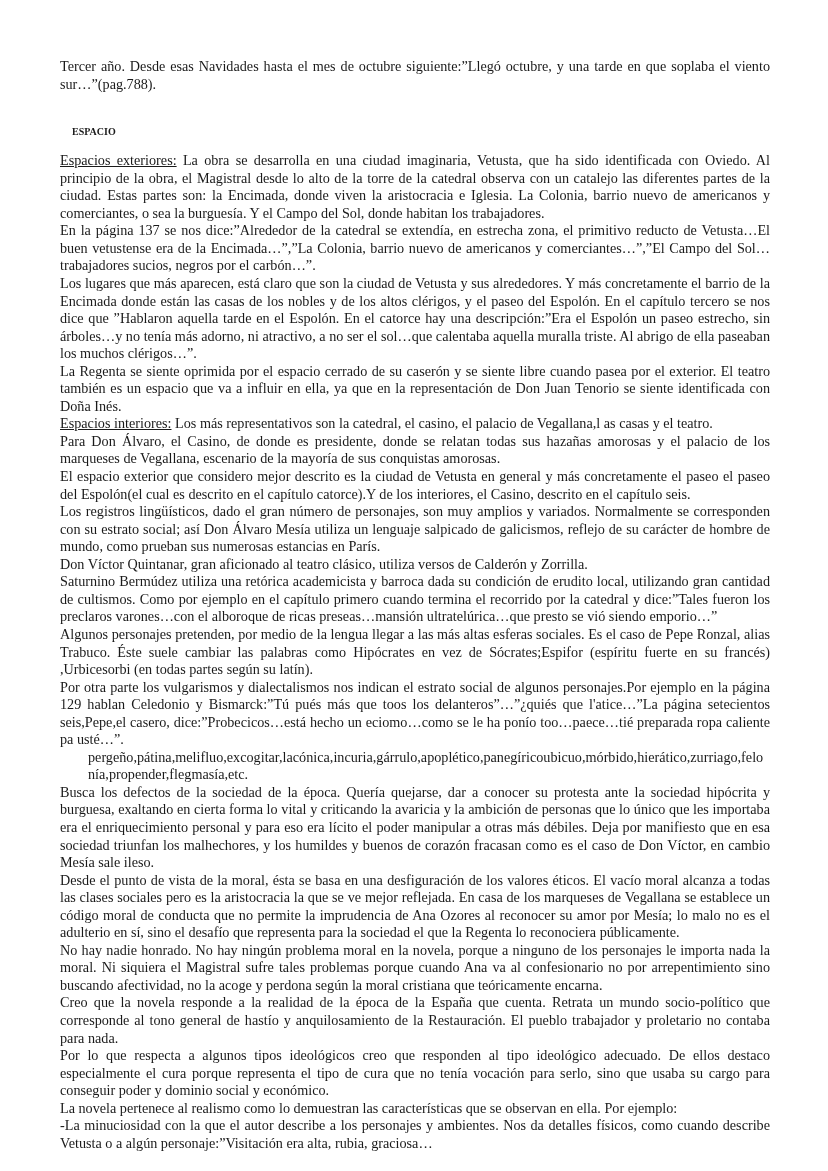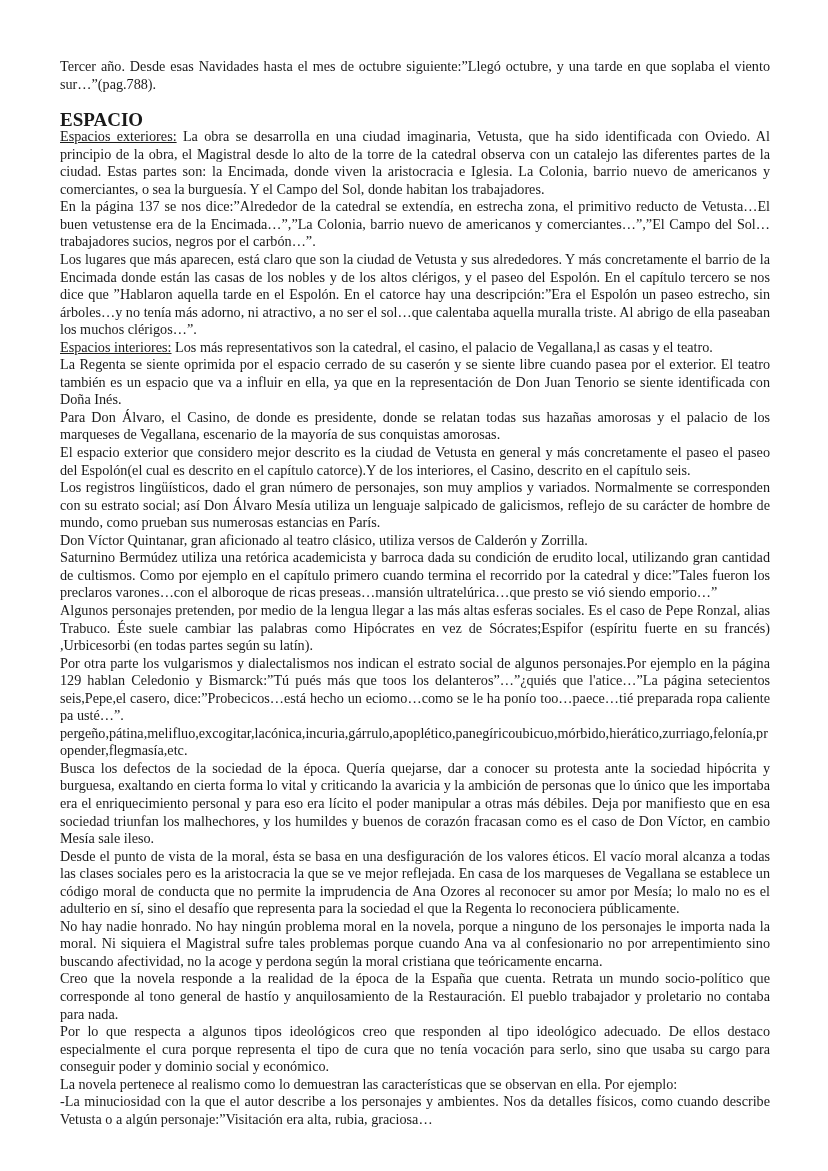--- a/index.html
+++ b/index.html
@@ -4,46 +4,46 @@
 <style>
   html, body { margin: 0; padding: 0; background: #ffffff; }
   body { width: 828px; height: 1171px; overflow: hidden; position: relative; }
   .page {
     position: absolute; left: 60px; top: 58px; width: 710px;
     font-family: "Liberation Serif", serif; font-size: 14.2px; line-height: 17.55px;
     color: #1a1a1a; text-align: justify;
   }
   .page p { margin: 0; }
   .page .gap { height: 17.55px; }
-  .page h2 { margin: 0; font-size: 19px; font-weight: bold; line-height: 17.55px; }
+  .page h2 { margin: 12px; font-size: 10px; font-weight: bold; line-height: 17.55px; }
   .page .sub { font-weight: normal; text-decoration: underline; }
   .page .u { }
   .page .last-justify { text-align-last: justify; }
 </style>
 </head>
 <body>
 
 <div class="page">
   <p>Tercer año. Desde esas Navidades hasta el mes de octubre siguiente:”Llegó octubre, y una tarde en que soplaba el viento sur…”(pag.788).</p>
   <div class="gap"></div>
 
   <h2>ESPACIO</h2>
   <p><span class="sub">Espacios exteriores:</span><span> La obra se desarrolla en una ciudad imaginaria, Vetusta, que ha sido identificada con Oviedo. Al principio de la obra, el Magistral desde lo alto de la torre de la catedral observa con un catalejo las diferentes partes de la ciudad. Estas partes son: la Encimada, donde viven la aristocracia e Iglesia. La Colonia, barrio nuevo de americanos y comerciantes, o sea la burguesía. Y el Campo del Sol, donde habitan los trabajadores.</span></p>
   <p>En la página 137 se nos dice:”Alrededor de la catedral se extendía, en estrecha zona, el primitivo reducto de Vetusta…El buen vetustense era de la Encimada…”,”La Colonia, barrio nuevo de americanos y comerciantes…”,”El Campo del Sol…trabajadores sucios, negros por el carbón…”.</p>
   <p>Los lugares que más aparecen, está claro que son la ciudad de Vetusta y sus alrededores. Y más concretamente el barrio de la Encimada donde están las casas de los nobles y de los altos clérigos, y el paseo del Espolón. En el capítulo tercero se nos dice que ”Hablaron aquella tarde en el Espolón. En el catorce hay una descripción:”Era el Espolón un paseo estrecho, sin árboles…y no tenía más adorno, ni atractivo, a no ser el sol…que calentaba aquella muralla triste. Al abrigo de ella paseaban los muchos clérigos…”.</p>
+  <p>La Regenta se siente oprimida por el espacio cerrado de su caserón y se siente libre cuando pasea por el exterior. El teatro también es un espacio que va a influir en ella, ya que en la representación de Don Juan Tenorio se siente identificada con Doña Inés.</p>
   <p><span class="sub">Espacios interiores:</span><span> Los más representativos son la catedral, el casino, el palacio de Vegallana,l as casas y el teatro.</span></p>
-  <p>La Regenta se siente oprimida por el espacio cerrado de su caserón y se siente libre cuando pasea por el exterior. El teatro también es un espacio que va a influir en ella, ya que en la representación de Don Juan Tenorio se siente identificada con Doña Inés.</p>
   <p>Para Don Álvaro, el Casino, de donde es presidente, donde se relatan todas sus hazañas amorosas y el palacio de los marqueses de Vegallana, escenario de la mayoría de sus conquistas amorosas.</p>
   <p>El espacio exterior que considero mejor descrito es la ciudad de Vetusta en general y más concretamente el paseo el paseo del Espolón(el cual es descrito en el capítulo catorce).Y de los interiores, el Casino, descrito en el capítulo seis.</p>
   <p>Los registros lingüísticos, dado el gran número de personajes, son muy amplios y variados. Normalmente se corresponden con su estrato social; así Don Álvaro Mesía utiliza un lenguaje salpicado de galicismos, reflejo de su carácter de hombre de mundo, como prueban sus numerosas estancias en París.</p>
   <p>Don Víctor Quintanar, gran aficionado al teatro clásico, utiliza versos de Calderón y Zorrilla.</p>
   <p><span>Saturnino Bermúdez utiliza una retórica academicista y barroca dada su condición de erudito local, utilizando gran cantidad de cultismos. Como por ejemplo en el capítulo primero cuando termina el recorrido por la catedral y dice:”Tales fueron los preclaros varones…con el </span><span class="u">alboroque</span><span> de ricas </span><span class="u">preseas</span><span>…mansión </span><span class="u">ultratelúrica</span><span>…que </span><span class="u">presto</span><span> se vió siendo </span><span class="u">emporio</span><span>…”</span></p>
   <p>Algunos personajes pretenden, por medio de la lengua llegar a las más altas esferas sociales. Es el caso de Pepe Ronzal, alias Trabuco. Éste suele cambiar las palabras como Hipócrates en vez de Sócrates;Espifor (espíritu fuerte en su francés) ,Urbicesorbi (en todas partes según su latín).</p>
   <p>Por otra parte los vulgarismos y dialectalismos nos indican el estrato social de algunos personajes.Por ejemplo en la página 129 hablan Celedonio y Bismarck:”Tú pués más que toos los delanteros”…”¿quiés que l'atice…”La página setecientos seis,Pepe,el casero, dice:”Probecicos…está hecho un eciomo…como se le ha ponío too…paece…tié preparada ropa caliente pa usté…”.</p>
-  <p style="word-break: break-all;">pergeño,pátina,melifluo,excogitar,lacónica,incuria,gárrulo,apoplético,panegíricoubicuo,mórbido,hierático,zurriago,felonía,propender,flegmasía,etc.</p>
+  <p style="word-break: break-all; margin-left: 28px;">pergeño,pátina,melifluo,excogitar,lacónica,incuria,gárrulo,apoplético,panegíricoubicuo,mórbido,hierático,zurriago,felonía,propender,flegmasía,etc.</p>
 
   <p>Busca los defectos de la sociedad de la época. Quería quejarse, dar a conocer su protesta ante la sociedad hipócrita y burguesa, exaltando en cierta forma lo vital y criticando la avaricia y la ambición de personas que lo único que les importaba era el enriquecimiento personal y para eso era lícito el poder manipular a otras más débiles. Deja por manifiesto que en esa sociedad triunfan los malhechores, y los humildes y buenos de corazón fracasan como es el caso de Don Víctor, en cambio Mesía sale ileso.</p>
   <p>Desde el punto de vista de la moral, ésta se basa en una desfiguración de los valores éticos. El vacío moral alcanza a todas las clases sociales pero es la aristocracia la que se ve mejor reflejada. En casa de los marqueses de Vegallana se establece un código moral de conducta que no permite la imprudencia de Ana Ozores al reconocer su amor por Mesía; lo malo no es el adulterio en sí, sino el desafío que representa para la sociedad el que la Regenta lo reconociera públicamente.</p>
   <p>No hay nadie honrado. No hay ningún problema moral en la novela, porque a ninguno de los personajes le importa nada la moral. Ni siquiera el Magistral sufre tales problemas porque cuando Ana va al confesionario no por arrepentimiento sino buscando afectividad, no la acoge y perdona según la moral cristiana que teóricamente encarna.</p>
   <p>Creo que la novela responde a la realidad de la época de la España que cuenta. Retrata un mundo socio-político que corresponde al tono general de hastío y anquilosamiento de la Restauración. El pueblo trabajador y proletario no contaba para nada.</p>
   <p>Por lo que respecta a algunos tipos ideológicos creo que responden al tipo ideológico adecuado. De ellos destaco especialmente el cura porque representa el tipo de cura que no tenía vocación para serlo, sino que usaba su cargo para conseguir poder y dominio social y económico.</p>
   <p>La novela pertenece al realismo como lo demuestran las características que se observan en ella. Por ejemplo:</p>
   <p>-La minuciosidad con la que el autor describe a los personajes y ambientes. Nos da detalles físicos, como cuando describe Vetusta o a algún personaje:”Visitación era alta, rubia, graciosa…</p>
 
 </div>

